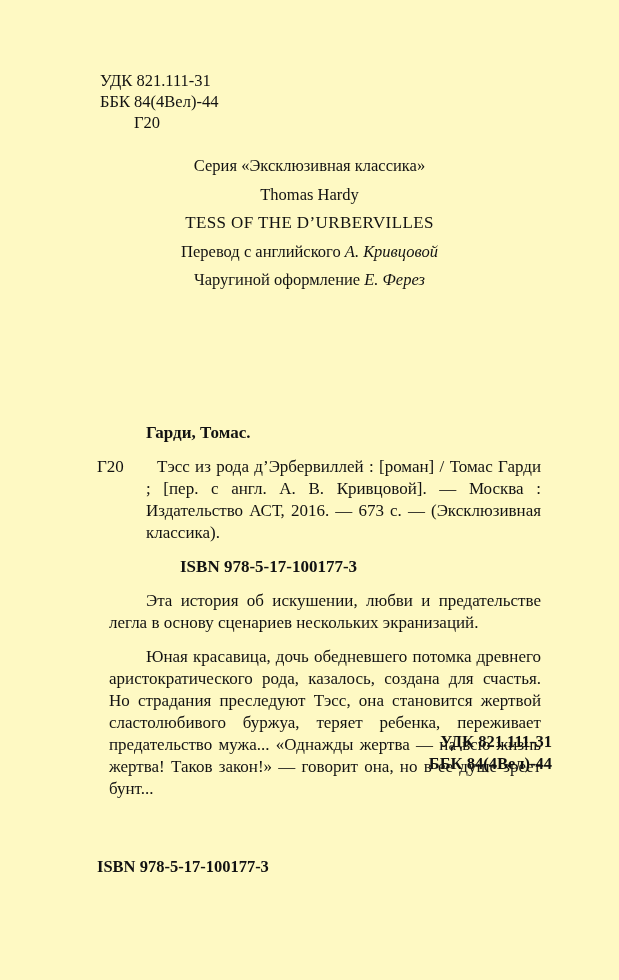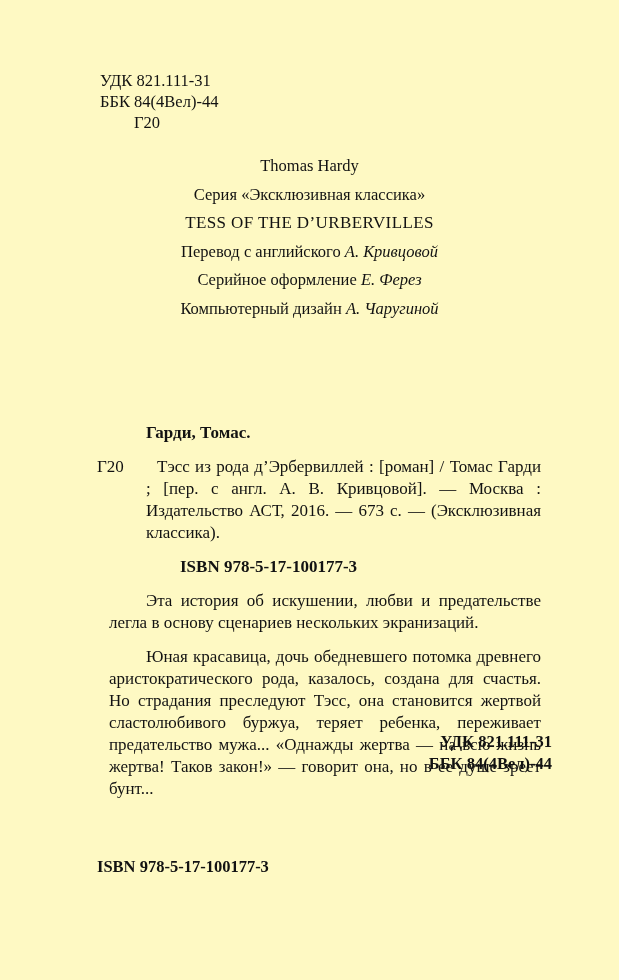--- a/index.html
+++ b/index.html
@@ -123,26 +123,25 @@
 
 <div class="page">
 
   <div class="top-codes">
     <div>УДК 821.111-31</div>
     <div>ББК 84(4Вел)-44</div>
     <div class="g20">Г20</div>
   </div>
 
   <div class="series">
+    <div>Серия «Эксклюзивная классика»</div>
     <div>Thomas Hardy</div>
-    <div>Серия «Эксклюзивная классика»</div>
     <div class="title-en">TESS OF THE D’URBERVILLES</div>
     <div><span>Перевод с английского</span> <i>А. Кривцовой</i></div>
-    <div><span>Серийное оформление</span> <i>Е. Ферез</i></div>
-    <div><span>Компьютерный дизайн</span> <i>А. Чаругиной</i></div>
+    <div><span>Чаругиной оформление</span> <i>Е. Ферез</i></div>
   </div>
 
   <div class="annotation">
     <p class="author-header">Гарди, Томас.</p>
     <div class="bib-record">
       <span class="g20-code">Г20</span>
       <p>Тэсс из рода д’Эрбервиллей : [роман] / Томас Гарди ; [пер. с англ. А. В. Кривцовой]. — Москва : Издательство АСТ, 2016. — 673 с. — (Эксклюзивная классика).</p>
     </div>
     <p class="isbn-line">ISBN 978-5-17-100177-3</p>
     <p class="para">Эта история об искушении, любви и предательстве легла в основу сценариев нескольких экранизаций.</p>

